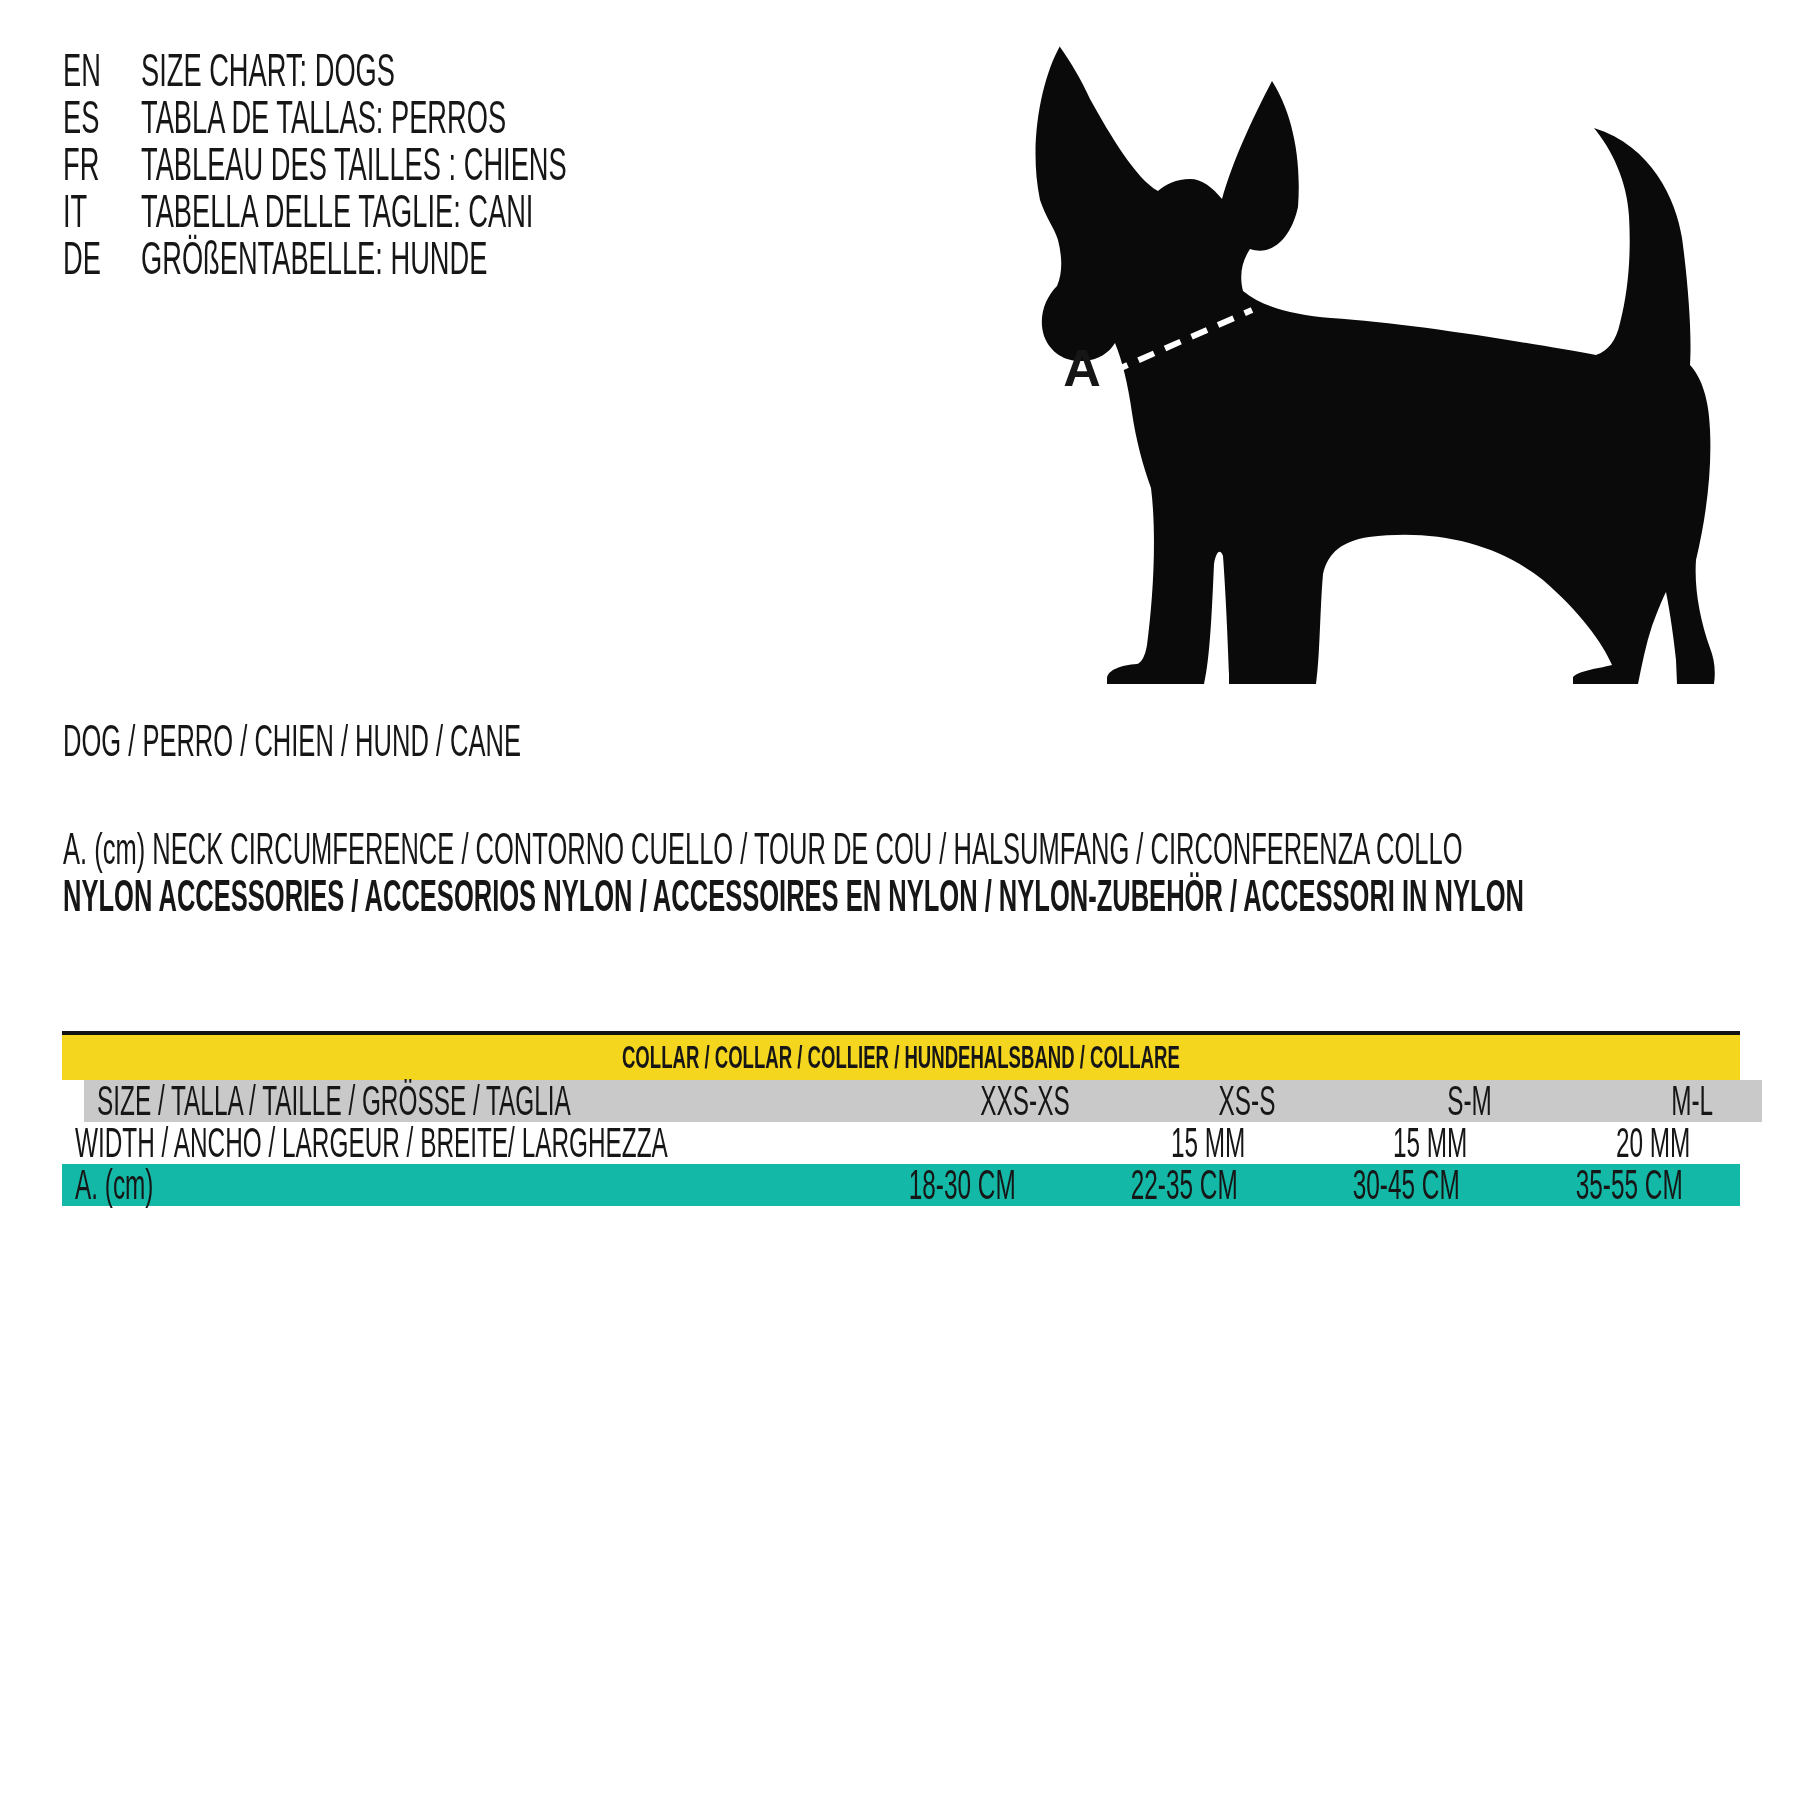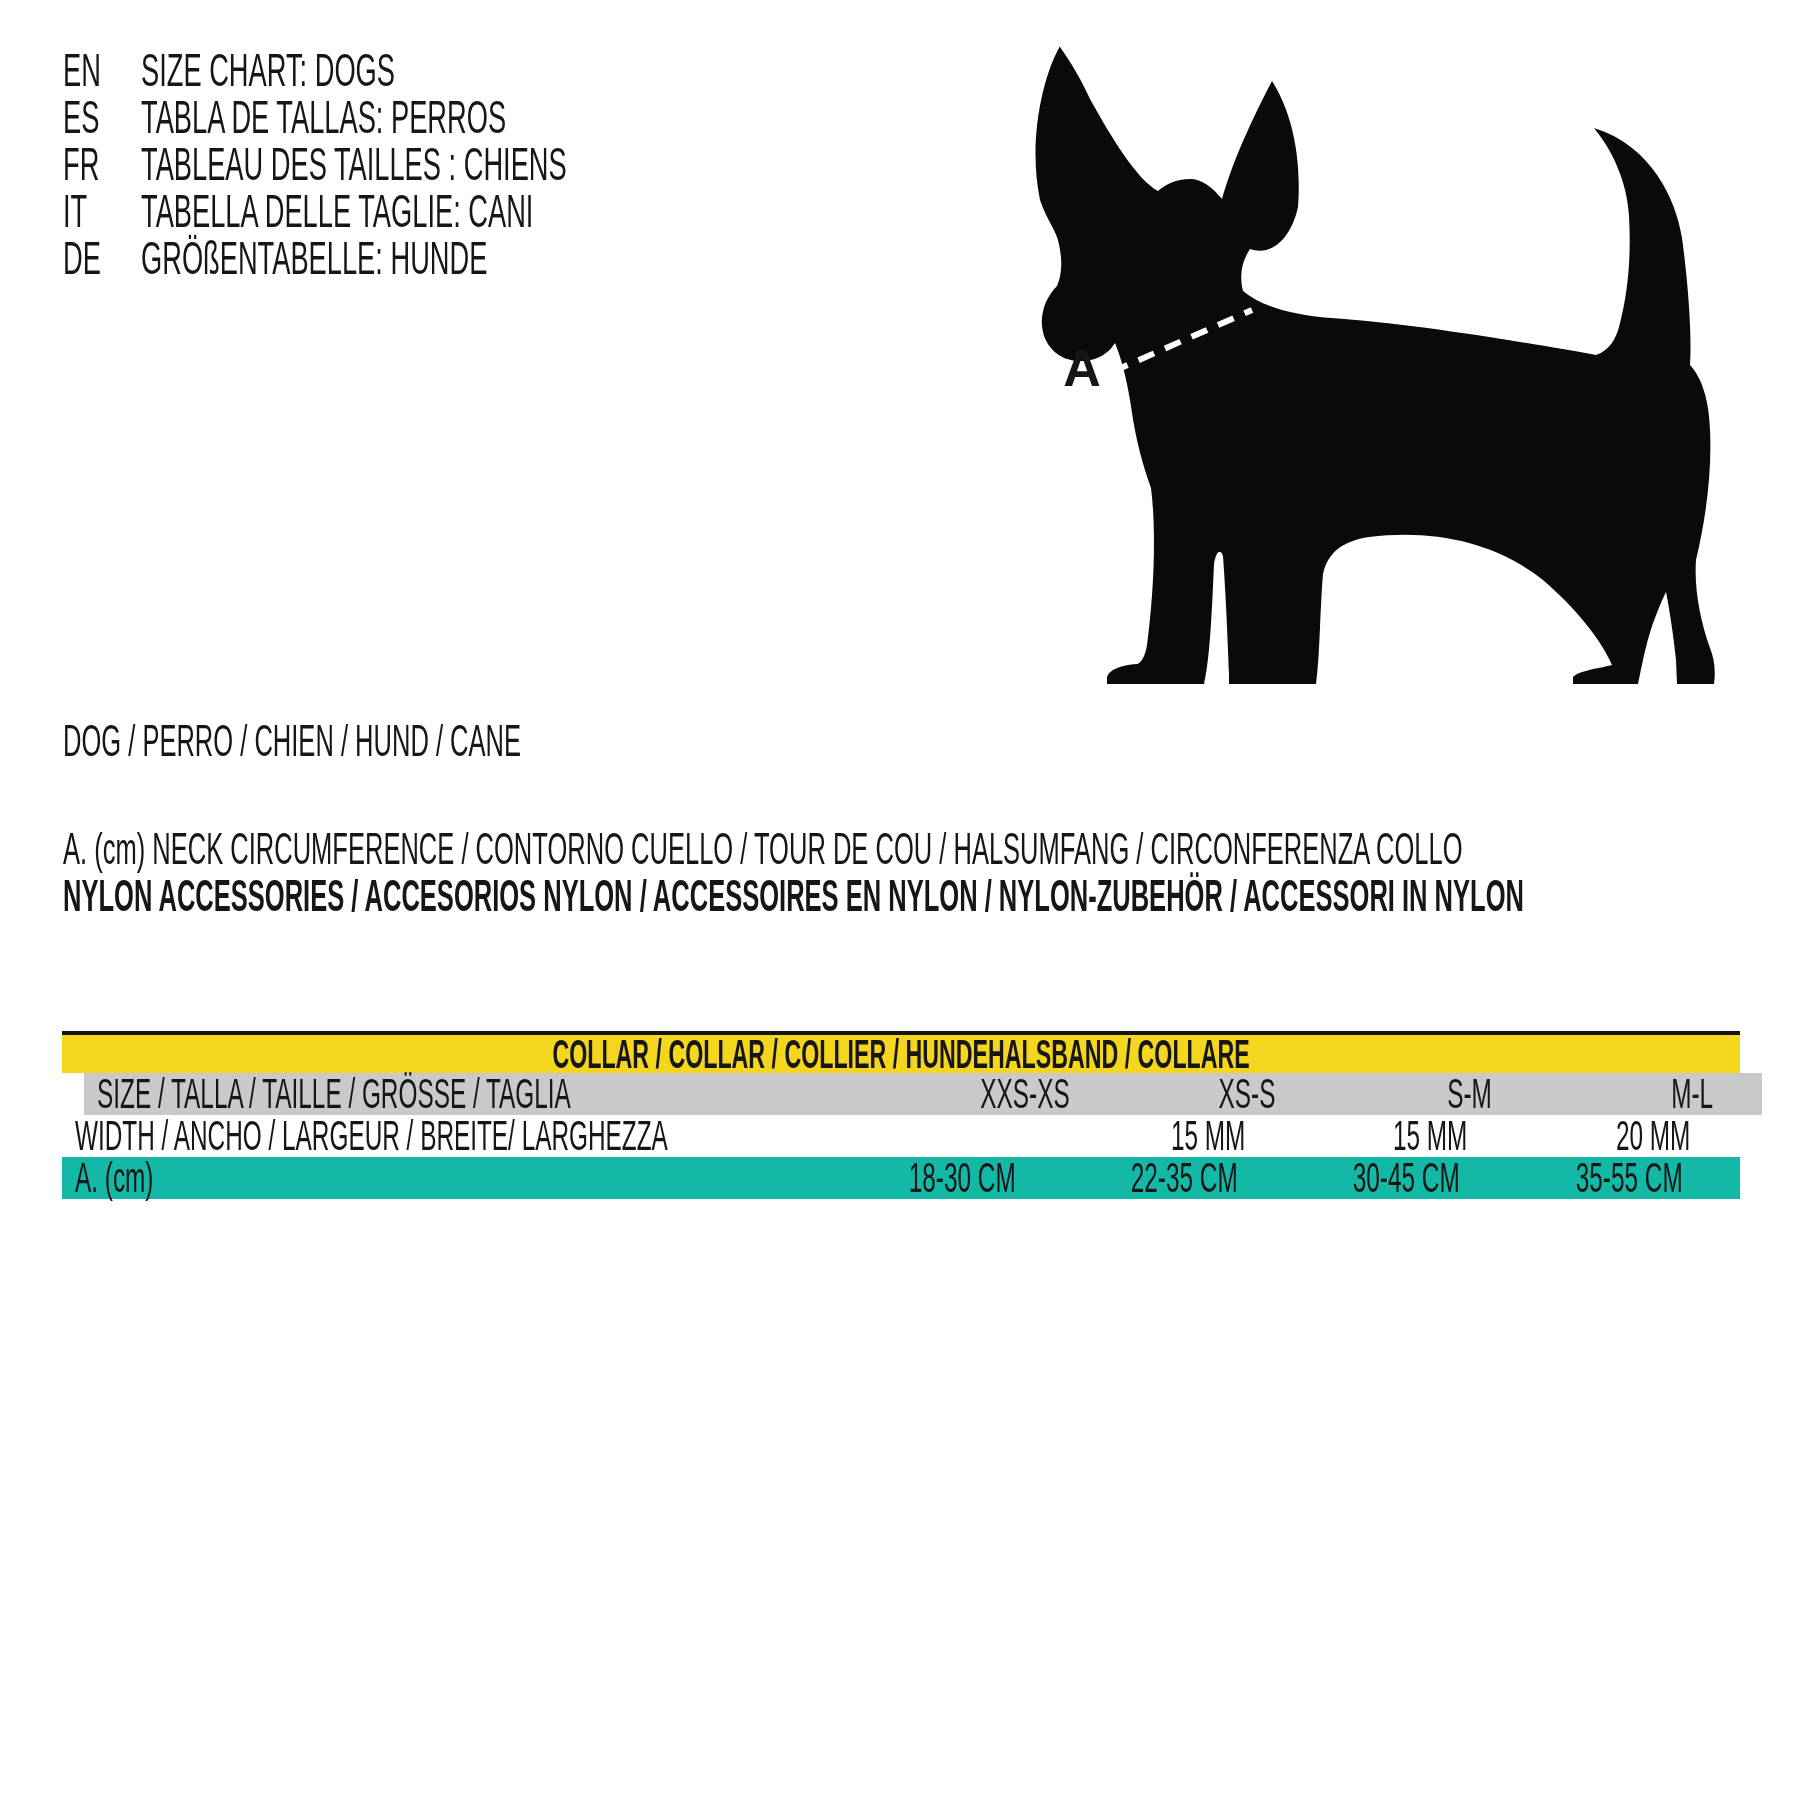--- a/index.html
+++ b/index.html
@@ -25,21 +25,21 @@
   
   .dog-caption{position:absolute;left:63px;top:716px;font-size:44px;}
   .note-line{position:absolute;left:63px;top:824px;font-size:44px;}
   .note-line2{position:absolute;left:63px;top:871px;font-size:44px;font-weight:bold;}
   
   .size-table{
     position:absolute;left:62px;top:1031px;width:1678px;
     border-top:4px solid #141414;
   }
   .t-row{display:flex;align-items:center;width:100%;}
-  .t-header{height:38px;background:#F5D61E;justify-content:center;font-size:40px;font-weight:bold;}
+  .t-header{height:45px;background:#F5D61E;justify-content:center;font-size:32px;font-weight:bold;}
   .t-r1{height:42px;background:#C9C9C9;margin-left:22px;}
   .t-r2{height:42px;background:#ffffff;}
   .t-r3{height:42px;background:#14b8a6;}
   .t-label{flex:0 0 47%;padding-left:13px;box-sizing:border-box;font-size:42px;text-align:left;}
   .t-cell{flex:0 0 13.25%;text-align:center;font-size:42px;}
 </style>
 </head>
 <body>
 
 <div class="lang-block">

